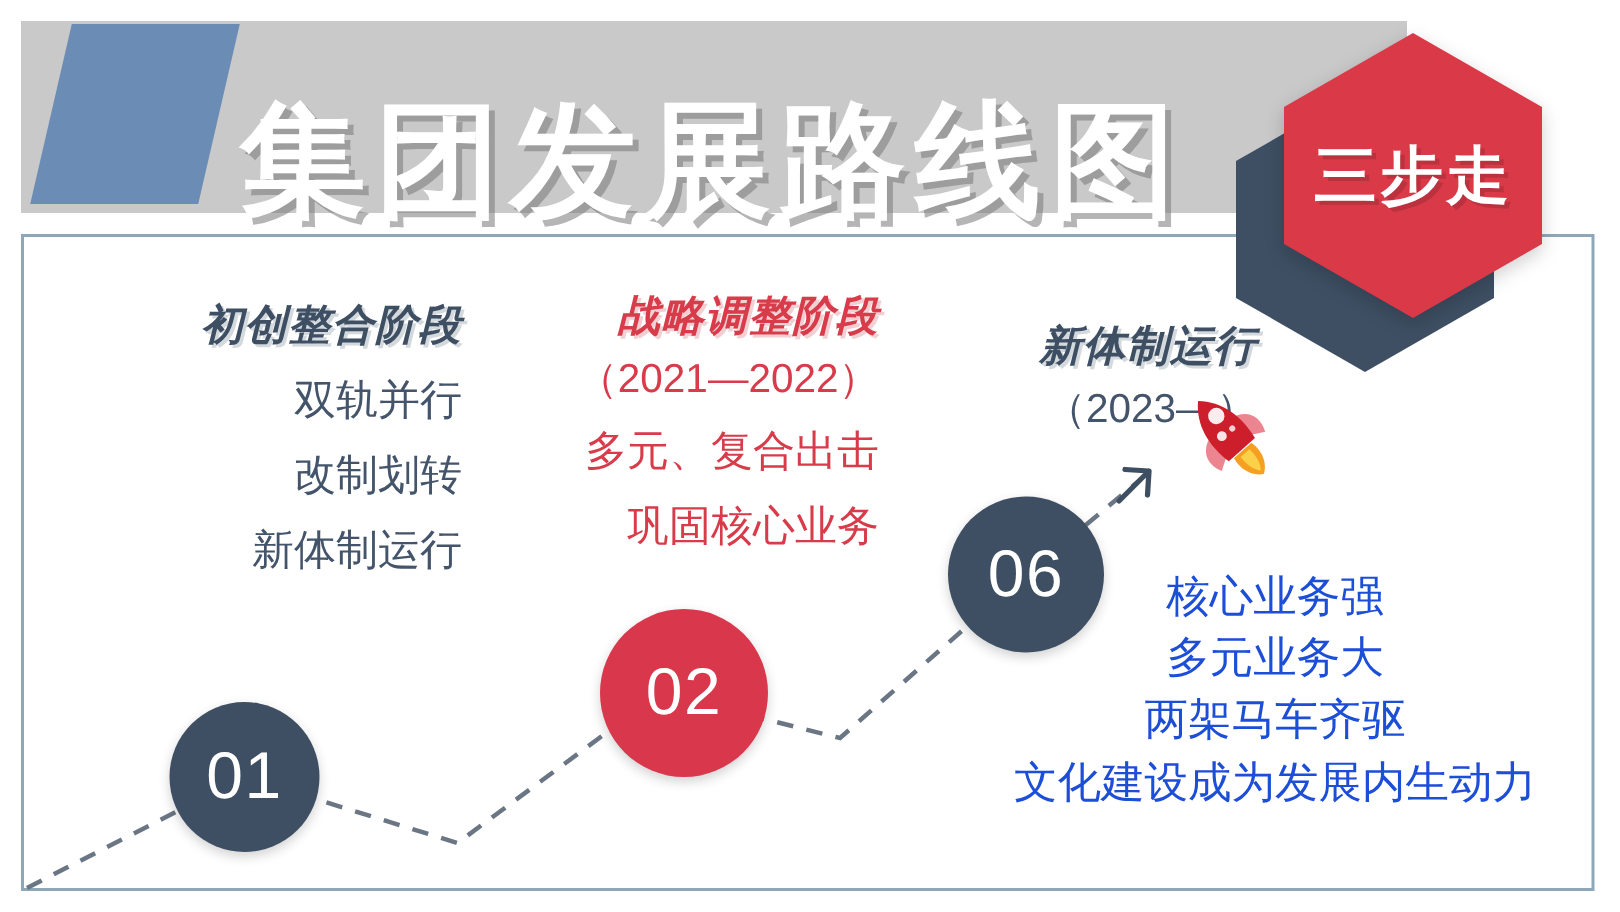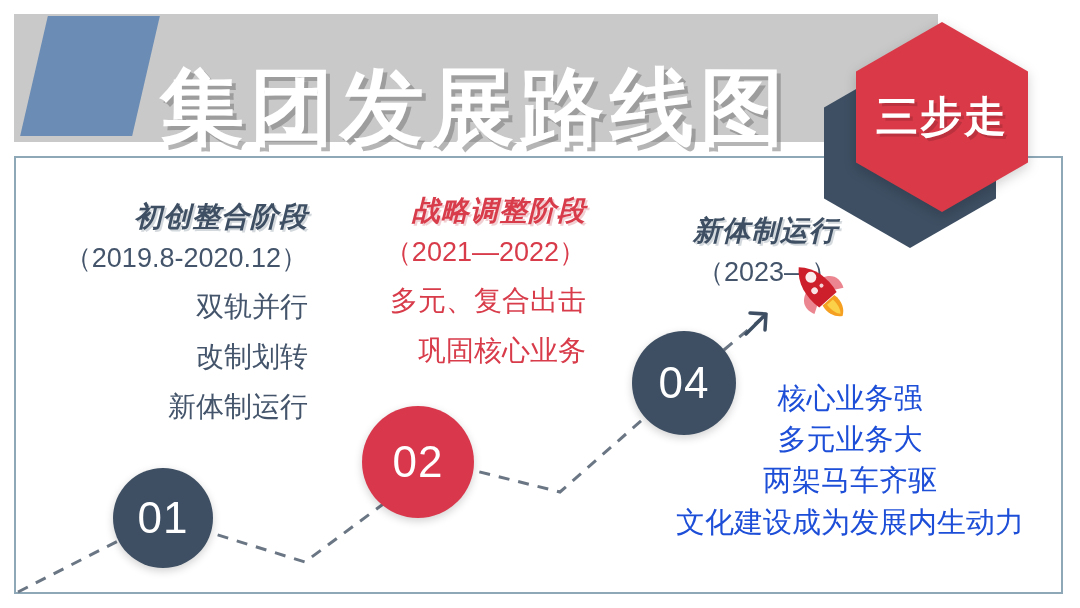--- a/index.html
+++ b/index.html
@@ -116,21 +116,21 @@
 
   
   .num-circle{
     position:absolute;border-radius:50%;
     display:flex;align-items:center;justify-content:center;
     color:#ffffff;font-size:44px;letter-spacing:1px;
     z-index:7;
     box-shadow:0 3px 8px rgba(0,0,0,.18);
   }
   .c01{left:113px;top:468px;width:100px;height:100px;background:#3e4f63;}
-  .c02{left:362px;top:406px;width:112px;height:112px;background:#d9384c;}
+  .c02{left:400px;top:406px;width:112px;height:112px;background:#d9384c;}
   .c03{left:632px;top:331px;width:104px;height:104px;background:#3e4f63;}
 
   
   .rocket{position:absolute;left:776px;top:252px;width:86px;height:78px;z-index:7;}
 </style>
 </head>
 <body>
 
 <div id="stage">
 
@@ -149,21 +149,20 @@
     <div class="hex-shape"></div>
   </div>
   <div class="hex hex-front">
     <div class="hex-shape">
       <span class="hex-label">三步走</span>
     </div>
   </div>
 
   <div class="stage-block s1">
     <div class="stage-title">初创整合阶段</div>
-    <div class="stage-period">（2019.8-2020.12）</div>
     <div class="stage-line">双轨并行</div>
     <div class="stage-line">改制划转</div>
     <div class="stage-line">新体制运行</div>
   </div>
 
   <div class="stage-block s2">
     <div class="stage-title">战略调整阶段</div>
     <div class="stage-period">（2021—2022）</div>
     <div class="stage-line">多元、复合出击</div>
     <div class="stage-line">巩固核心业务</div>
@@ -181,21 +180,21 @@
     <div>文化建设成为发展内生动力</div>
   </div>
 
   <div class="num-circle c01">
     <span>01</span>
   </div>
   <div class="num-circle c02">
     <span>02</span>
   </div>
   <div class="num-circle c03">
-    <span>04</span>
+    <span>06</span>
   </div>
 
   <svg class="rocket" viewBox="0 0 100 100" xmlns="http://www.w3.org/2000/svg">
     <g transform="rotate(-42 50 50)">
 
       <path d="M38 40 C24 44 20 56 26 68 L40 60 Z" fill="#e8717c" opacity="0.85"></path>
       <path d="M64 40 C78 44 82 56 76 68 L62 60 Z" fill="#e8717c" opacity="0.85"></path>
 
       <path d="M51 10 C66 24 70 44 66 66 L36 66 C32 44 36 24 51 10 Z" fill="#cc1f2b"></path>
 

